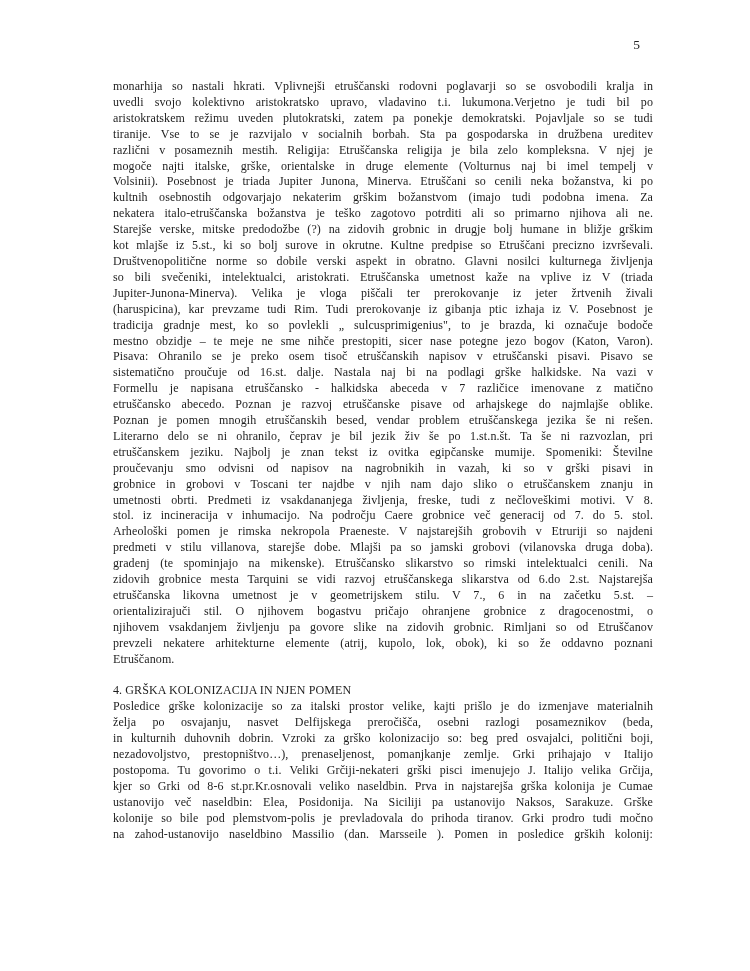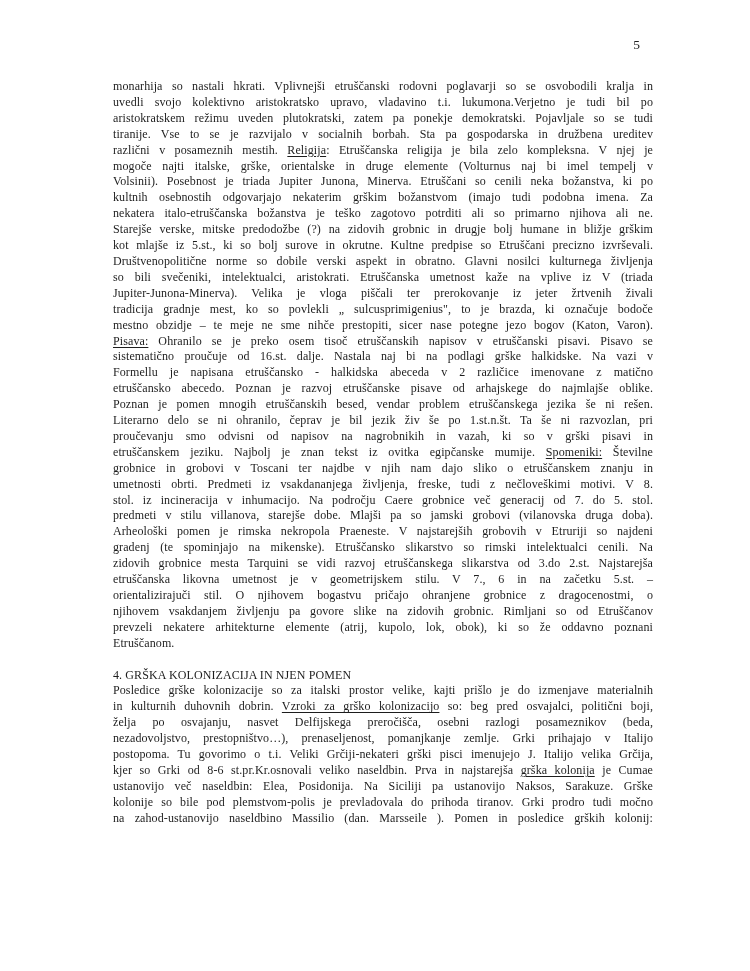--- a/index.html
+++ b/index.html
@@ -43,21 +43,20 @@
   .line.last,
   .line.heading {
     text-align: center;
     text-align-last: left;
     -moz-text-align-last: left;
   }
   .spacer {
     height: 15.9px;
   }
   .u {
-    text-decoration: underline;
     text-underline-offset: 2px;
   }
 </style>
 </head>
 <body>
 
 <div class="page">
   <div class="page-number">5</div>
   <div class="page-body">
       <div class="line">monarhija so nastali hkrati. Vplivnejši etruščanski rodovni poglavarji so se osvobodili kralja in</div>
@@ -67,47 +66,48 @@
       <div class="line">različni v posameznih mestih. <span class="u">Religija</span>: Etruščanska religija je bila zelo kompleksna. V njej je</div>
       <div class="line">mogoče najti italske, grške, orientalske in druge elemente (Volturnus naj bi imel tempelj v</div>
       <div class="line">Volsinii). Posebnost je triada Jupiter Junona, Minerva. Etruščani so cenili neka božanstva, ki po</div>
       <div class="line">kultnih osebnostih odgovarjajo nekaterim grškim božanstvom (imajo tudi podobna imena. Za</div>
       <div class="line">nekatera italo-etruščanska božanstva je teško zagotovo potrditi ali so primarno njihova ali ne.</div>
       <div class="line">Starejše verske, mitske predodožbe (?) na zidovih grobnic in drugje bolj humane in bližje grškim</div>
       <div class="line">kot mlajše iz 5.st., ki so bolj surove in okrutne. Kultne predpise so Etruščani precizno izvrševali.</div>
       <div class="line">Društvenopolitične norme so dobile verski aspekt in obratno. Glavni nosilci kulturnega življenja</div>
       <div class="line">so bili svečeniki, intelektualci, aristokrati. Etruščanska umetnost kaže na vplive iz V (triada</div>
       <div class="line">Jupiter-Junona-Minerva). Velika je vloga piščali ter prerokovanje iz jeter žrtvenih živali</div>
+      <div class="line">(haruspicina), kar prevzame tudi Rim. Tudi prerokovanje iz gibanja ptic izhaja iz V. Posebnost je</div>
       <div class="line">tradicija gradnje mest, ko so povlekli „ sulcusprimigenius", to je brazda, ki označuje bodoče</div>
       <div class="line">mestno obzidje – te meje ne sme nihče prestopiti, sicer nase potegne jezo bogov (Katon, Varon).</div>
       <div class="line"><span class="u">Pisava:</span> Ohranilo se je preko osem tisoč etruščanskih napisov v etruščanski pisavi. Pisavo se</div>
       <div class="line">sistematično proučuje od 16.st. dalje. Nastala naj bi na podlagi grške halkidske. Na vazi v</div>
-      <div class="line">Formellu je napisana etruščansko - halkidska abeceda v 2 različice imenovane z matično</div>
+      <div class="line">Formellu je napisana etruščansko - halkidska abeceda v 7 različice imenovane z matično</div>
       <div class="line">etruščansko abecedo. Poznan je razvoj etruščanske pisave od arhajskege do najmlajše oblike.</div>
       <div class="line">Poznan je pomen mnogih etruščanskih besed, vendar problem etruščanskega jezika še ni rešen.</div>
       <div class="line">Literarno delo se ni ohranilo, čeprav je bil jezik živ še po 1.st.n.št. Ta še ni razvozlan, pri</div>
+      <div class="line">etruščanskem jeziku. Najbolj je znan tekst iz ovitka egipčanske mumije. <span class="u">Spomeniki:</span> Številne</div>
       <div class="line">proučevanju smo odvisni od napisov na nagrobnikih in vazah, ki so v grški pisavi in</div>
-      <div class="line">etruščanskem jeziku. Najbolj je znan tekst iz ovitka egipčanske mumije. <span class="u">Spomeniki:</span> Številne</div>
       <div class="line">grobnice in grobovi v Toscani ter najdbe v njih nam dajo sliko o etruščanskem znanju in</div>
       <div class="line">umetnosti obrti. Predmeti iz vsakdananjega življenja, freske, tudi z nečloveškimi motivi. V 8.</div>
       <div class="line">stol. iz incineracija v inhumacijo. Na področju Caere grobnice več generacij od 7. do 5. stol.</div>
+      <div class="line">Arheološki pomen je rimska nekropola Praeneste. V najstarejših grobovih v Etruriji so najdeni</div>
       <div class="line">predmeti v stilu villanova, starejše dobe. Mlajši pa so jamski grobovi (vilanovska druga doba).</div>
-      <div class="line">Arheološki pomen je rimska nekropola Praeneste. V najstarejših grobovih v Etruriji so najdeni</div>
       <div class="line">gradenj (te spominjajo na mikenske). Etruščansko slikarstvo so rimski intelektualci cenili. Na</div>
-      <div class="line">zidovih grobnice mesta Tarquini se vidi razvoj etruščanskega slikarstva od 3.do 2.st. Najstarejša</div>
+      <div class="line">zidovih grobnice mesta Tarquini se vidi razvoj etruščanskega slikarstva od 6.do 2.st. Najstarejša</div>
       <div class="line">etruščanska likovna umetnost je v geometrijskem stilu. V 7., 6 in na začetku 5.st. –</div>
       <div class="line">orientalizirajuči stil. O njihovem bogastvu pričajo ohranjene grobnice z dragocenostmi, o</div>
       <div class="line">njihovem vsakdanjem življenju pa govore slike na zidovih grobnic. Rimljani so od Etruščanov</div>
       <div class="line">prevzeli nekatere arhitekturne elemente (atrij, kupolo, lok, obok), ki so že oddavno poznani</div>
       <div class="line last">Etruščanom.</div>
       <div class="spacer"></div>
       <div class="line heading">4. GRŠKA KOLONIZACIJA IN NJEN POMEN</div>
       <div class="line">Posledice grške kolonizacije so za italski prostor velike, kajti prišlo je do izmenjave materialnih</div>
+      <div class="line">želja po osvajanju, nasvet Delfijskega preročišča, osebni razlogi posameznikov (beda,</div>
       <div class="line">in kulturnih duhovnih dobrin. <span class="u">Vzroki za grško kolonizacijo</span> so: beg pred osvajalci, politični boji,</div>
-      <div class="line">želja po osvajanju, nasvet Delfijskega preročišča, osebni razlogi posameznikov (beda,</div>
       <div class="line">nezadovoljstvo, prestopništvo…), prenaseljenost, pomanjkanje zemlje. Grki prihajajo v Italijo</div>
       <div class="line">postopoma. Tu govorimo o t.i. Veliki Grčiji-nekateri grški pisci imenujejo J. Italijo velika Grčija,</div>
       <div class="line">kjer so Grki od 8-6 st.pr.Kr.osnovali veliko naseldbin. Prva in najstarejša <span class="u">grška kolonija</span> je Cumae</div>
       <div class="line">ustanovijo več naseldbin: Elea, Posidonija. Na Siciliji pa ustanovijo Naksos, Sarakuze. Grške</div>
       <div class="line">kolonije so bile pod plemstvom-polis je prevladovala do prihoda tiranov. Grki prodro tudi močno</div>
       <div class="line">na zahod-ustanovijo naseldbino Massilio (dan. Marsseile ). Pomen in posledice grških kolonij:</div>
     </div>
 </div>
 
 </body></html>

